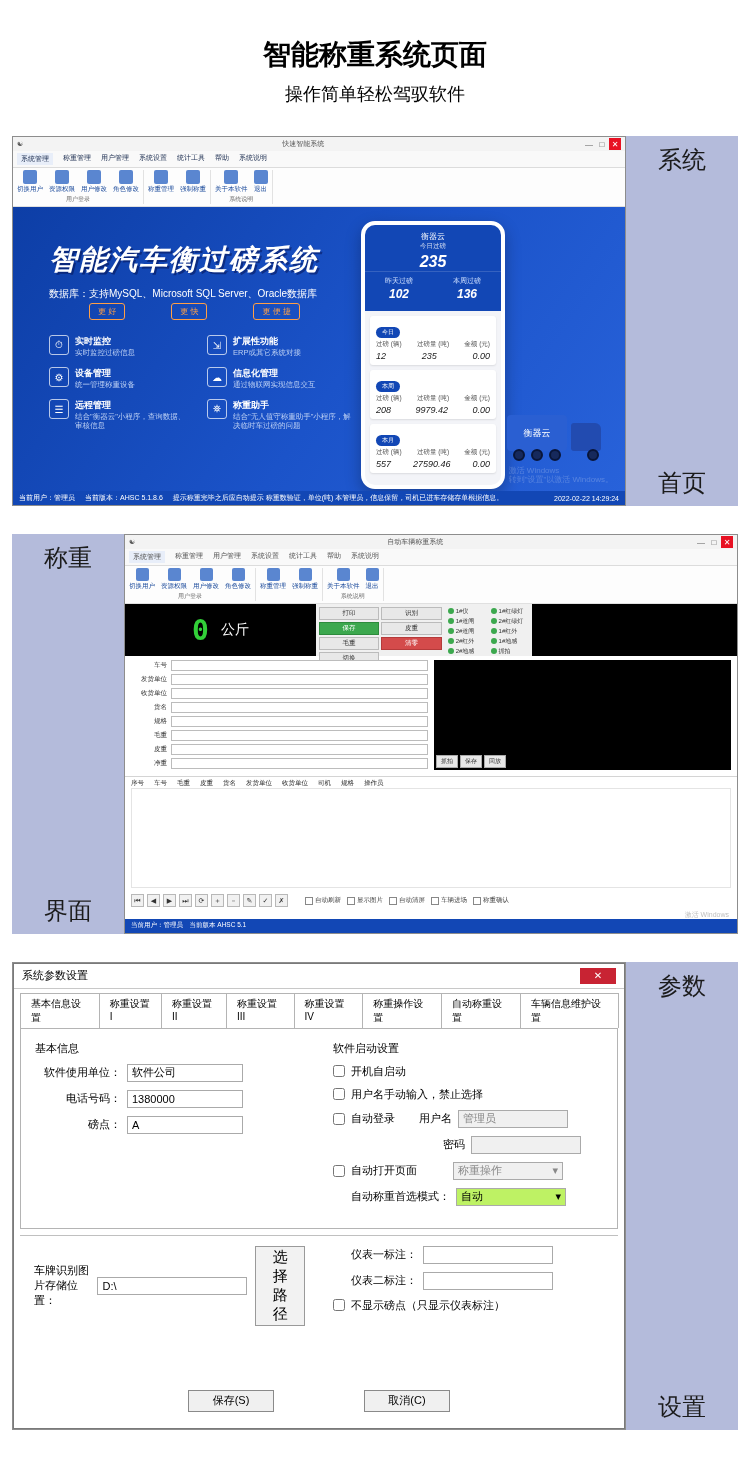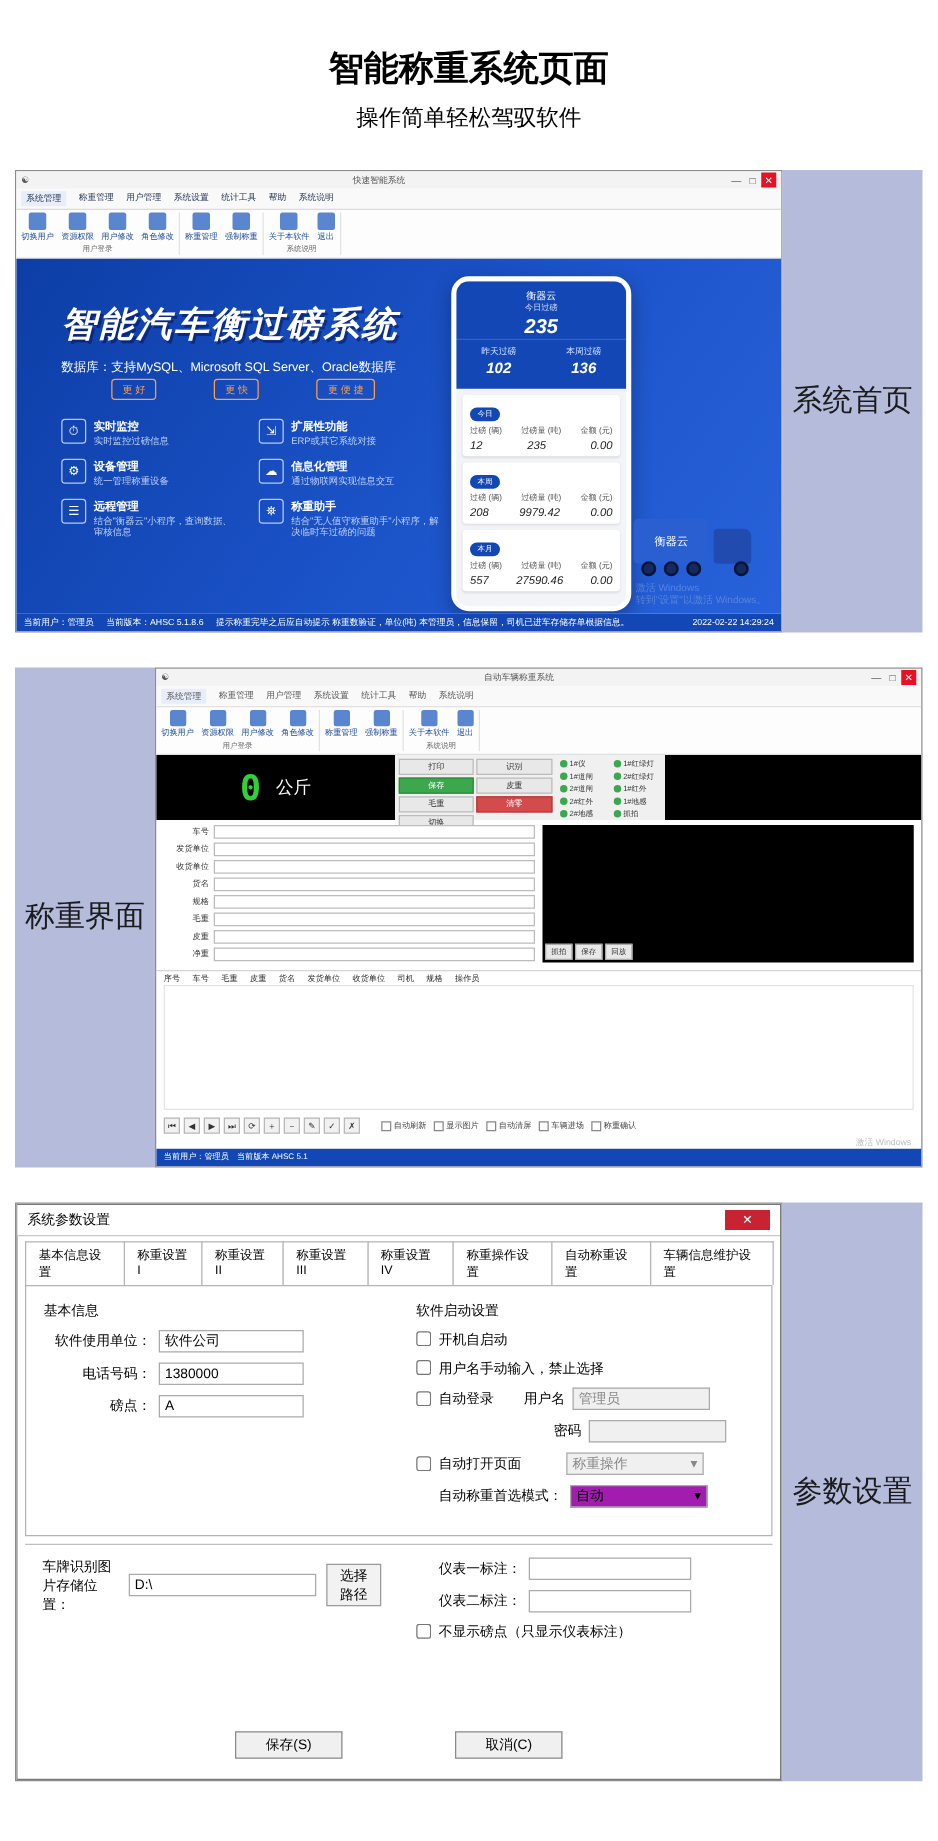--- a/index.html
+++ b/index.html
@@ -1,21 +1,21 @@
 <!DOCTYPE html>
 <html><head>
 <meta charset="utf-8">
 <style>
 * { margin: 0; padding: 0; box-sizing: border-box; }
 body { font-family: "Microsoft YaHei", Arial, sans-serif; background: #fff; width: 750px; }
 .page-title { text-align: center; font-size: 28px; font-weight: 700; margin-top: 36px; }
 .page-subtitle { text-align: center; font-size: 18px; margin-top: 8px; margin-bottom: 30px; }
 
 .section-block { display: flex; margin-bottom: 28px; align-items: stretch; }
-.blue-label { width: 112px; background: #b4bbdb; color: #1b1b1b; display: flex; justify-content: space-between; align-items: center; font-size: 24px; line-height: 1.3; flex: 0 0 112px; padding: 8px; }
+.blue-label { width: 112px; background: #b4bbdb; color: #1b1b1b; display: flex; flex-direction: column; justify-content: space-between; align-items: center; font-size: 24px; line-height: 1.3; flex: 0 0 112px; padding: 8px; }
 .screenshot-box { flex: 1; border: 1px solid #8d8d8d; background: #fff; overflow: hidden; }
 
 
 .app-titlebar { height: 14px; background: #f3f3f3; display: flex; align-items: center; justify-content: space-between; font-size: 7px; color: #555; padding: 0 4px; }
 .win-btns { display: flex; gap: 1px; }
 .win-btns span { width: 12px; height: 12px; display: inline-flex; align-items: center; justify-content: center; font-size: 8px; }
 .win-close { background: #e81123; color: #fff; }
 
 .menu-bar { display: flex; font-size: 7px; color: #223355; background: #f9f9f9; padding: 2px 4px; gap: 10px; border-bottom: 1px solid #dcdcdc; }
 .menu-bar .active-menu { background: #e8eef9; padding: 1px 4px; }
@@ -117,28 +117,28 @@
 .warn-text { color: #d4290a; font-size: 10px; line-height: 1.6; margin: 10px 0 12px 10px; }
 .sep { border-top: 1px solid #c0c0c0; margin: 0 -14px 10px; }
 
 .col-left { flex: 1; }
 .col-right { flex: 1; }
 
 .chk-row { display: flex; align-items: center; margin-bottom: 8px; gap: 6px; font-size: 11px; }
 .chk-row input[type=checkbox] { width: 12px; height: 12px; }
 .chk-row .after-input { width: 110px; height: 18px; border: 1px solid #aaa; background: #f0f0f0; color: #888; padding: 0 4px; font-size: 11px; }
 .chk-row .sel { width: 110px; height: 18px; border: 1px solid #aaa; background: #f0f0f0; color: #888; font-size: 11px; display: inline-flex; align-items: center; justify-content: space-between; padding: 0 4px; }
-.chk-row .sel.active { background: #a21caf; color: #000; gap: 13px; }
+.chk-row .sel.active { background: #bef264; color: #000; gap: 13px; }
 .lbl-row { display: flex; align-items: center; margin-bottom: 8px; font-size: 11px; }
 .lbl-row .fl { width: 84px; text-align: right; margin-right: 6px; }
 .lbl-row input[type=text] { width: 130px; height: 18px; border: 1px solid #aaa; padding: 0 4px; font-size: 11px; }
 
 .path-row { padding: 0 20px 14px; display: flex; align-items: center; gap: 8px; font-size: 11px; }
 .path-row input { width: 150px; height: 18px; border: 1px solid #aaa; padding: 0 4px; font-size: 11px; }
-.browse-btn { border: 1px solid #9a9a9a; background: #f2f2f2; padding: 1px 10px; font-size: 11px; }
+.browse-btn { border: 1px solid #9a9a9a; background: #f2f2f2; padding: 1px 10px; font-size: 15px; }
 
 .dlg-actions { display: flex; justify-content: center; gap: 90px; padding: 0 0 16px; }
 .dlg-btn { width: 86px; height: 22px; border: 1px solid #8a8a8a; background: #f0f0f0; font-size: 11px; }
 </style>
 </head>
 <body>
 
 <div class="page-title">智能称重系统页面</div>
 <div class="page-subtitle">操作简单轻松驾驭软件</div>
 

